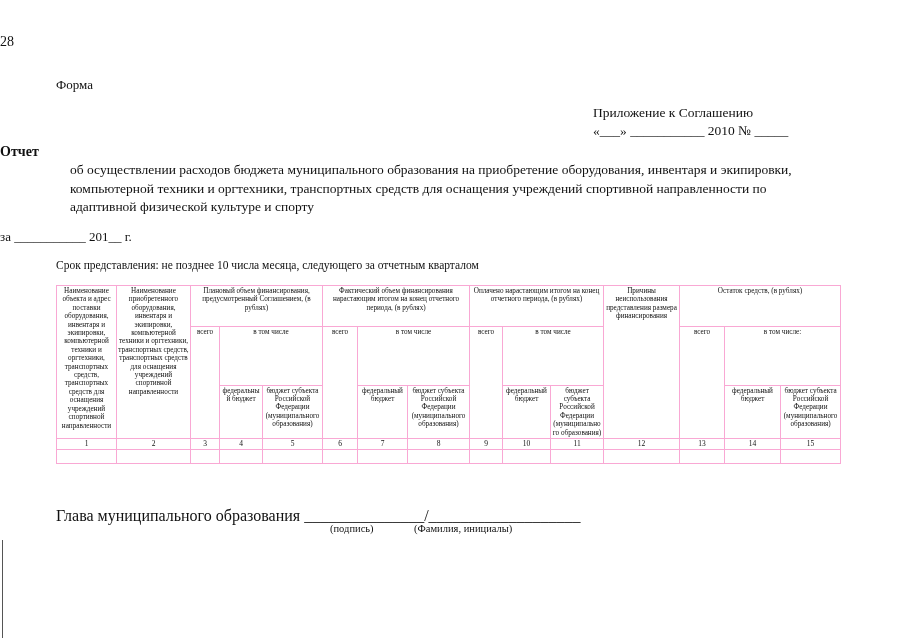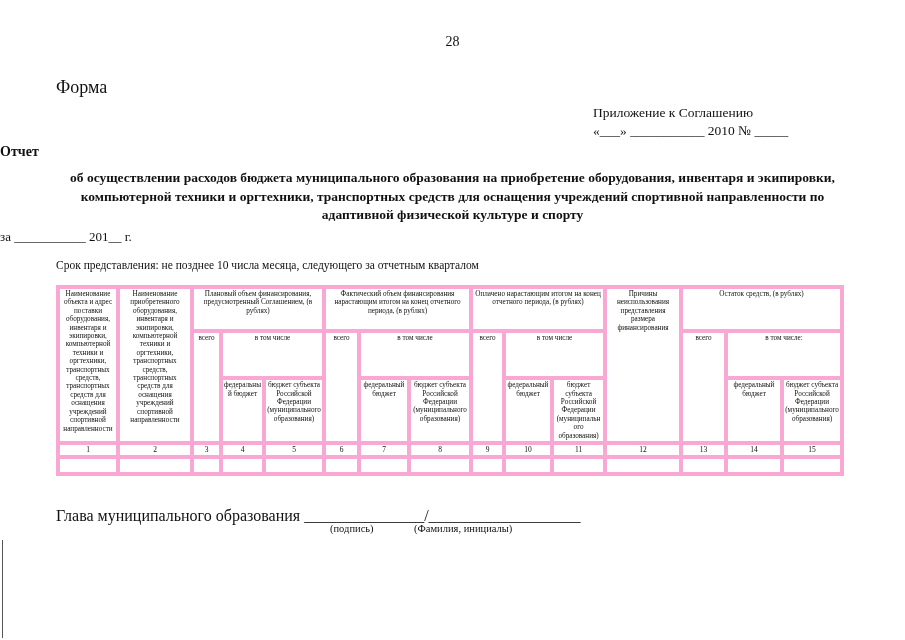--- a/index.html
+++ b/index.html
@@ -1,32 +1,32 @@
 <!DOCTYPE html>
 <html><head>
 <meta charset="utf-8">
 <style>
   html, body { margin: 0; padding: 0; background: #ffffff; }
   body { width: 905px; height: 640px; position: relative; overflow: hidden;
          font-family: "Liberation Serif", "DejaVu Serif", serif; color: #111; }
   .abs { position: absolute; }
-  .page-num { left: 0; width: 905px; top: 34px; text-align: center; font-size: 14px; }
-  .forma { left: 56px; top: 77px; font-size: 18px; }
+  .page-num { left: 0; width: 905px; top: 34px; text-align: left; font-size: 14px; }
+  .forma { left: 56px; top: 77px; font-size: 13px; }
   .appendix { left: 593px; top: 74px; font-size: 13.5px; line-height: 18px; margin-top: 30px; }
   .report-title { left: 0; width: 905px; top: 144px; font-size: 14px; font-weight: bold; }
-  .report-subtitle { left: 70px; width: 765px; top: 169px; text-align: center; font-size: 13.5px; line-height: 18.5px; font-weight: bold; }
+  .report-subtitle { left: 70px; width: 765px; top: 161px; font-size: 13.5px; line-height: 18.5px; }
   .period { left: 0; width: 905px; top: 229px; text-align: left; font-size: 13px; }
   .deadline { left: 56px; top: 259px; font-size: 11.5px; }
   .signature-line { left: 56px; top: 507px; font-size: 16px; }
   .sig-caption { top: 523px; font-size: 10.5px; }
   .edge-mark { left: 2px; top: 540px; width: 1px; height: 98px; background: #555; }
 
   table.report { position: absolute; left: 56px; top: 285px; border-collapse: collapse;
                  table-layout: fixed; width: 784px; font-size: 7.2px; line-height: 8.4px; }
-  table.report td { border: 4px solid #f9a8d4; padding: 1px 1px; text-align: center; vertical-align: top;
+  table.report td { border: 1px solid #f9a8d4; padding: 1px 1px; text-align: center; vertical-align: top;
                     overflow: hidden; word-wrap: break-word; }
   table.report tr.num-row td { vertical-align: middle; height: 8px; font-size: 7.5px; }
   table.report tr.empty-row td { height: 11px; }
 </style>
 </head>
 <body>
 
 <div class="abs page-num">28</div>
 <div class="abs forma">Форма</div>
 <div class="abs appendix">

